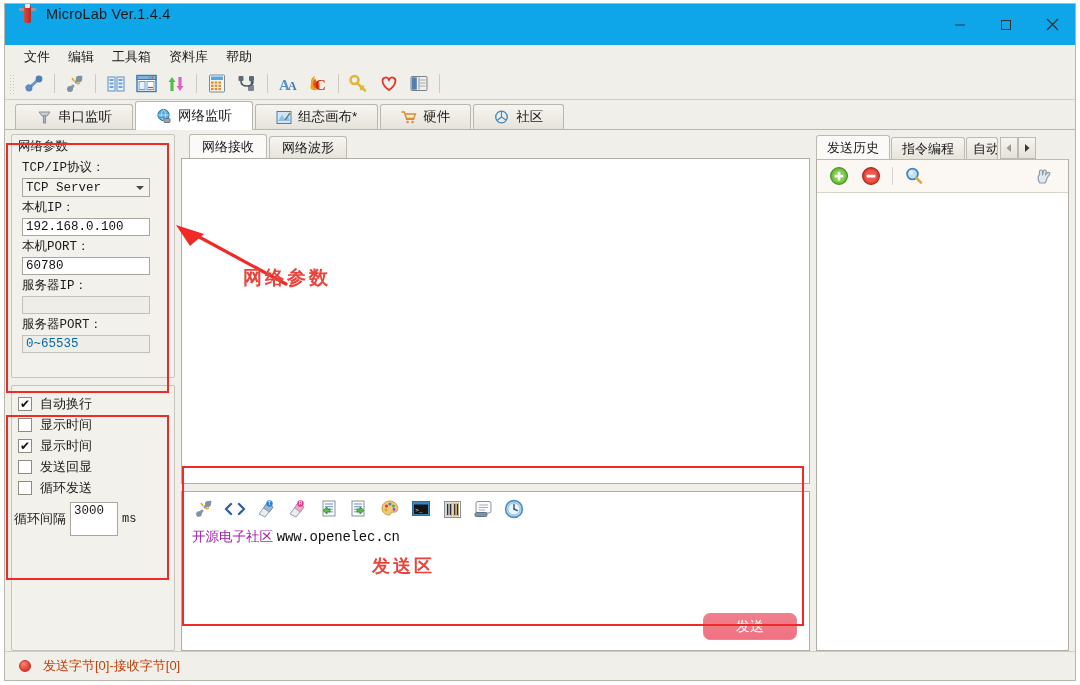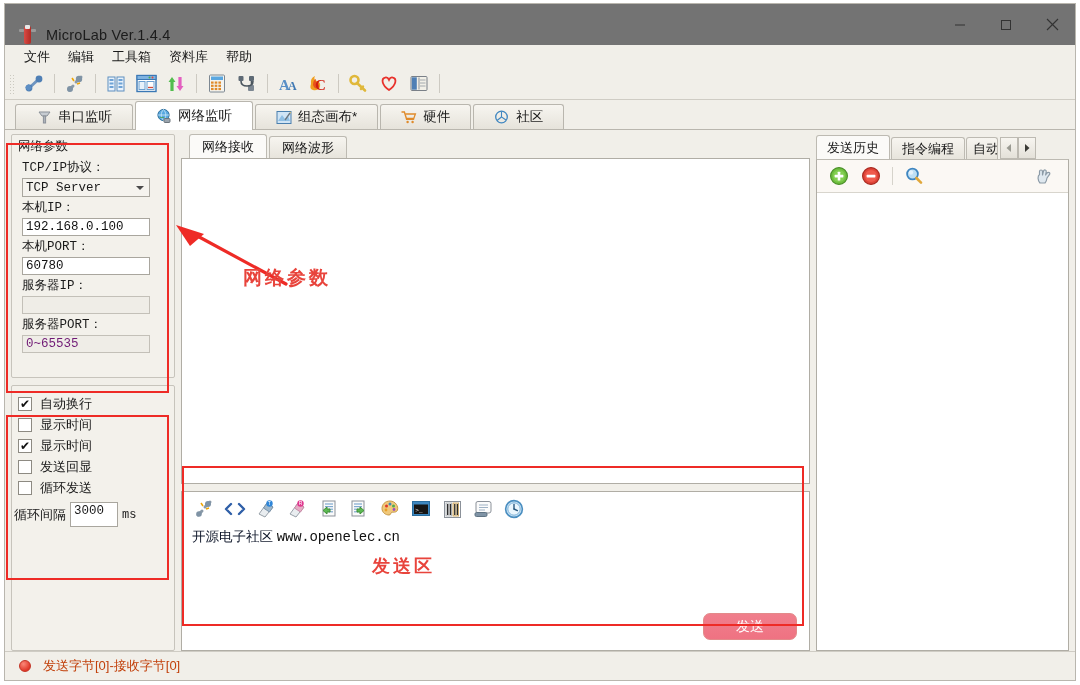--- a/index.html
+++ b/index.html
@@ -21,23 +21,23 @@
     background: #f1efe9;
     border: 1px solid #b9b6ae;
     box-sizing: border-box;
     display: flex;
     flex-direction: column;
   }
 
   
   .titlebar {
     height: 41px;
-    background: #737373;
+    background: #0ea5e9;
     display: flex;
-    align-items: flex-end;
+    align-items: flex-start;
     flex: 0 0 auto;
     position: relative;
   }
   .title-left { display: flex; align-items: center; padding-left: 14px; }
   .app-icon {
     width: 18px; height: 20px; position: relative; margin-right: 9px;
   }
   .app-icon .body {
     position:absolute; left:5px; top:1px; width:7px; height:18px;
     background: linear-gradient(to right,#d94a44,#b02a24);
@@ -179,21 +179,21 @@
     border: 1px solid #a9a69e;
     background: #ffffff;
     font-family: "Liberation Mono", monospace;
     font-size: 12.5px;
     line-height: 16px;
     padding: 0 3px;
     color: #111;
     display: block;
     margin-bottom: 2px;
   }
-  .input.disabled { background:#efede7; color:#701a75; border-color:#c3c0b8; }
+  .input.disabled { background:#efede7; color:#0369a1; border-color:#c3c0b8; }
   .select {
     width: 128px; height: 19px;
     box-sizing: border-box;
     border: 1px solid #a9a69e;
     background: #f5f3ee;
     display: flex; align-items: center;
     font-family: "Liberation Mono", monospace;
     font-size: 12.5px;
     padding-left: 3px;
     margin-bottom: 2px;
@@ -212,21 +212,21 @@
     border: 1px solid #8d8a82;
     background: #fff;
     display:flex; align-items:center; justify-content:center;
     font-size: 12px; color: #111; line-height: 1;
     box-sizing: border-box;
   }
   .cblabel { font-size: 13px; }
   .introw { display:flex; align-items:center; gap:4px; margin: 5px 0 4px 2px; }
   .introw .lb { font-size: 13px; }
   .introw .sm-input {
-    width: 48px; height: 25px; box-sizing:border-box;
+    width: 48px; height: 34px; box-sizing:border-box;
     border:1px solid #a9a69e; background:#fff;
     font-family:"Liberation Mono", monospace; font-size:12.5px;
     line-height:16px; padding:0 3px;
   }
   .introw .unit { font-family:"Liberation Mono", monospace; font-size:12px; }
   .annot-left {
     text-align: center;
     color: #e8443c;
     font-family: "Liberation Serif", serif;
     font-size: 17px;
@@ -287,21 +287,21 @@
   .stb {
     width: 26px; height: 26px;
     display:flex; align-items:center; justify-content:center;
     border:1px solid transparent; border-radius:2px;
   }
   .send-text {
     padding: 2px 0 0 10px;
     font-size: 13.5px;
     flex: 1 1 auto;
   }
-  .send-text .cn { color:#0f172a; }
+  .send-text .cn { color:#a21caf; }
   .send-text .url {
     font-family:"Liberation Mono", monospace;
     font-size: 14px;
     color:#111;
     letter-spacing: -0.2px;
   }
   .annot-send {
     position: absolute;
     left: 190px; top: 62px;
     color: #e8443c;

